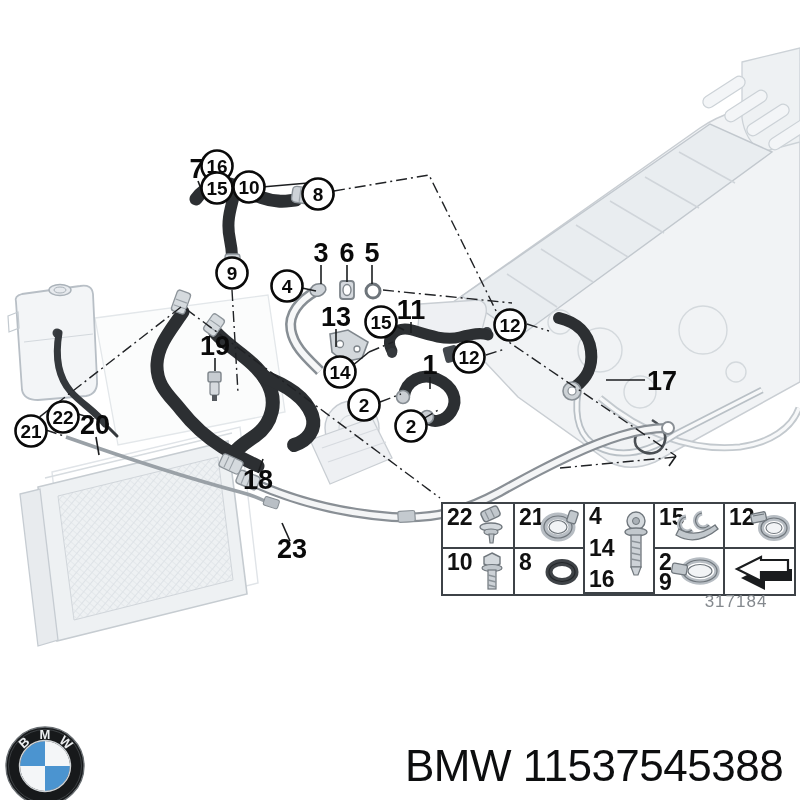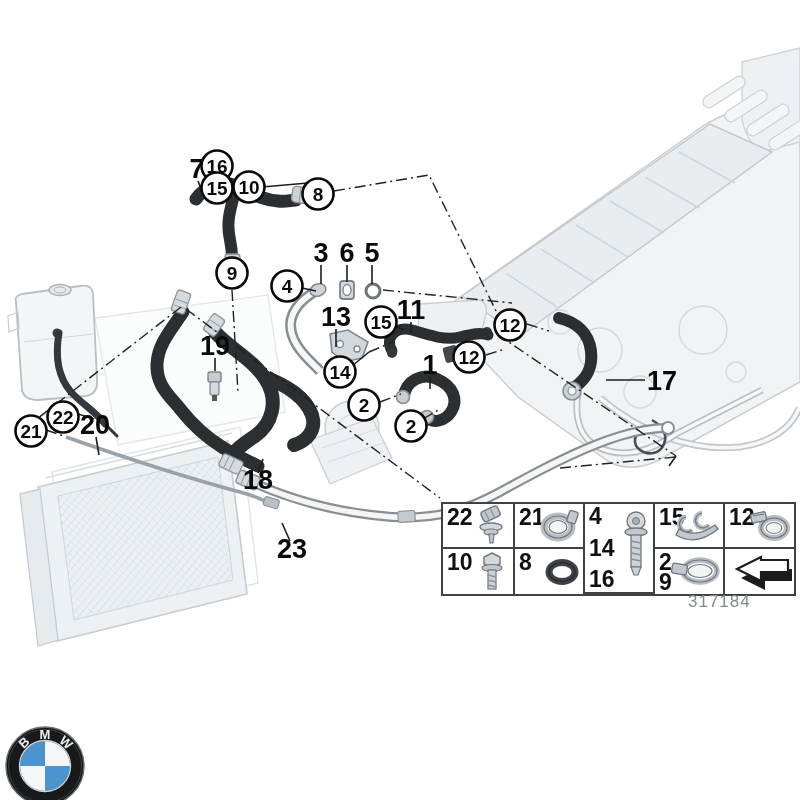--- a/index.html
+++ b/index.html
@@ -17,21 +17,21 @@
   .lcell{position:relative;border-right:2px solid #3d4247;border-bottom:2px solid #3d4247;
          box-sizing:border-box;overflow:hidden;}
   .lcell.last-col{border-right:none;}
   .lcell.last-row{border-bottom:none;}
   .lcell .num{position:absolute;left:4px;top:1px;font-size:23px;font-weight:bold;color:#111;line-height:1.05;}
   .lcell .num2{position:absolute;left:4px;bottom:0px;font-size:23px;font-weight:bold;color:#111;line-height:1.05;}
   .lcell svg{position:absolute;right:1px;top:50%;transform:translateY(-50%);}
   .cell-mid{grid-column:3;grid-row:1 / span 2;}
   .cell-mid .numcol{position:absolute;left:4px;top:0;height:100%;display:flex;flex-direction:column;
                     justify-content:space-between;font-size:23px;font-weight:bold;color:#111;line-height:1.0;padding:1px 0 1px 0;box-sizing:border-box;}
-  .diagram-number{position:absolute;left:688px;top:592px;width:96px;text-align:left;
+  .diagram-number{position:absolute;left:688px;top:592px;width:96px;text-align:center;
                   font-size:17px;color:#84898e;letter-spacing:1px;}
   .footer-text{position:absolute;left:405px;top:741px;font-size:44px;color:#0d0e0f;
                letter-spacing:-0.5px;white-space:nowrap;}
   .bmw-logo{position:absolute;left:4px;top:725px;}
 </style>
 </head>
 <body>
 
 <div class="page">
 
@@ -428,14 +428,15 @@
     <path d="M0,0 L0,25 A25,25 0 0 1 -25,0 Z" fill="#f4f6f8"></path>
     <circle cx="0" cy="0" r="25.5" fill="none" stroke="#cfd3d6" stroke-width="1.4"></circle>
   </g>
   <g fill="#eceef0" font-size="13" font-weight="bold" text-anchor="middle">
     <text transform="rotate(-42)" x="0" y="-27">B</text>
     <text x="0" y="-27">M</text>
     <text transform="rotate(42)" x="0" y="-27">W</text>
   </g>
 </svg>
 
+<div class="footer-text">BMW 11537545388</div>
 
 </div>
 
 </body></html>

